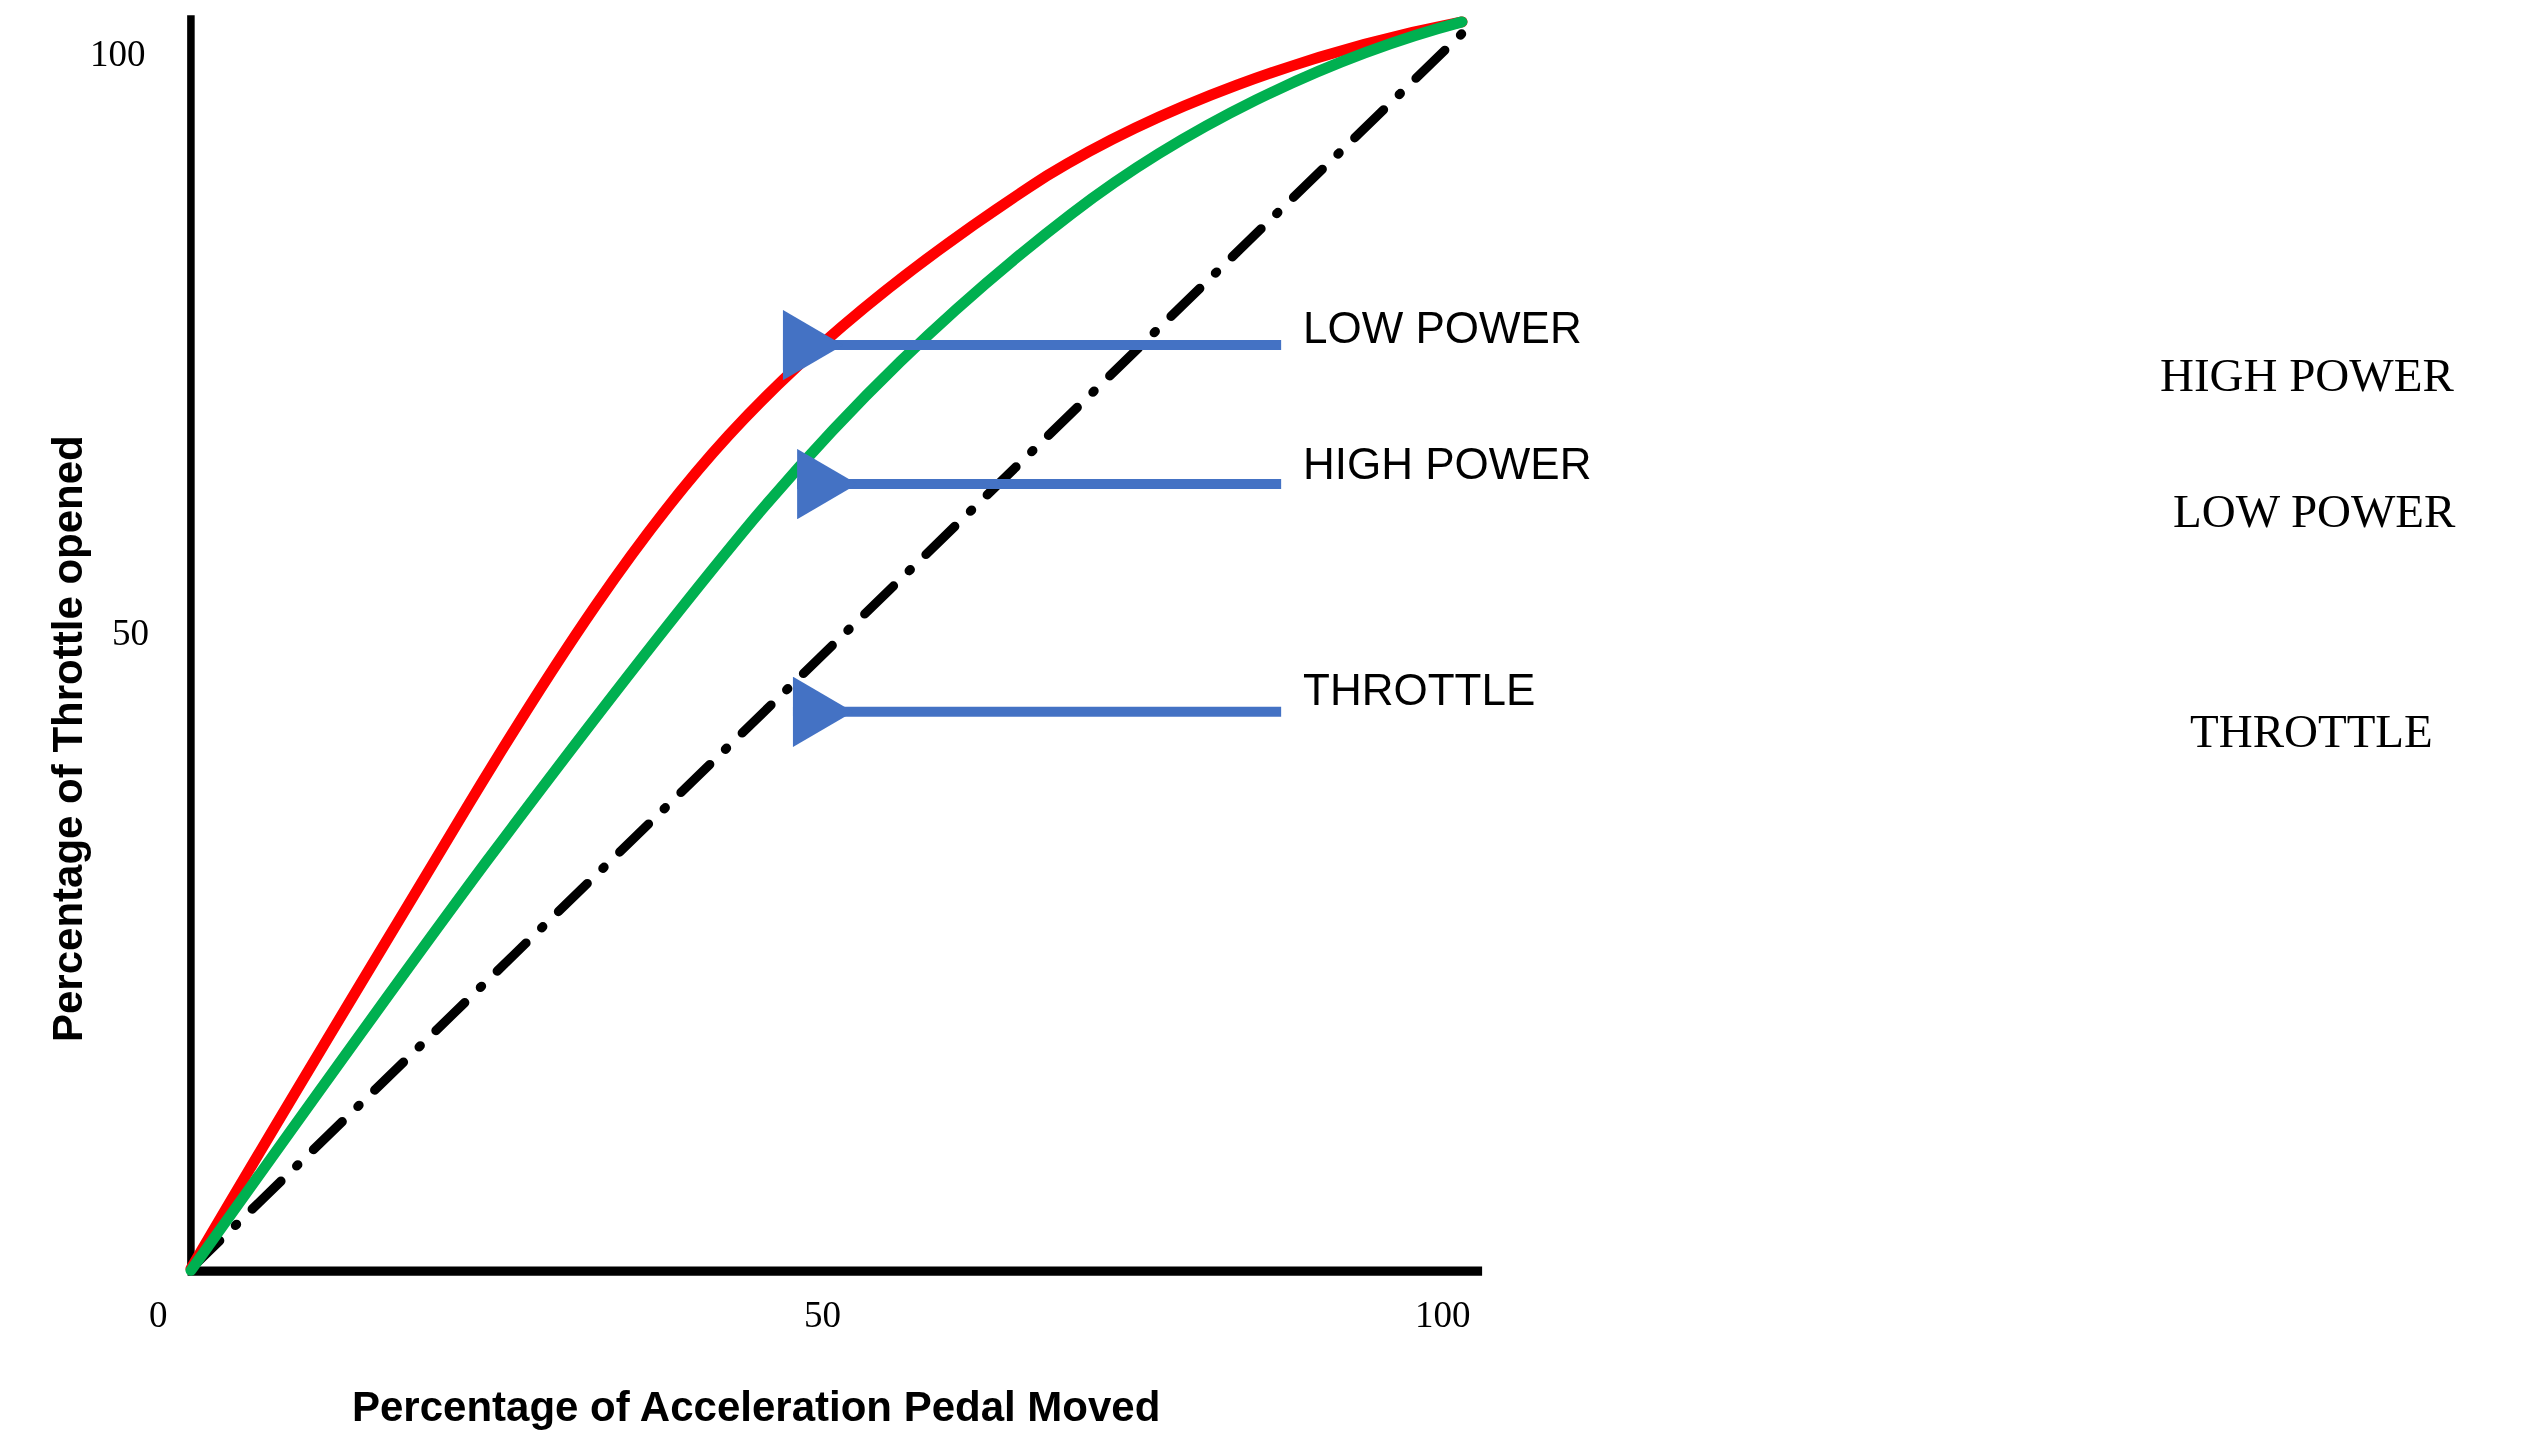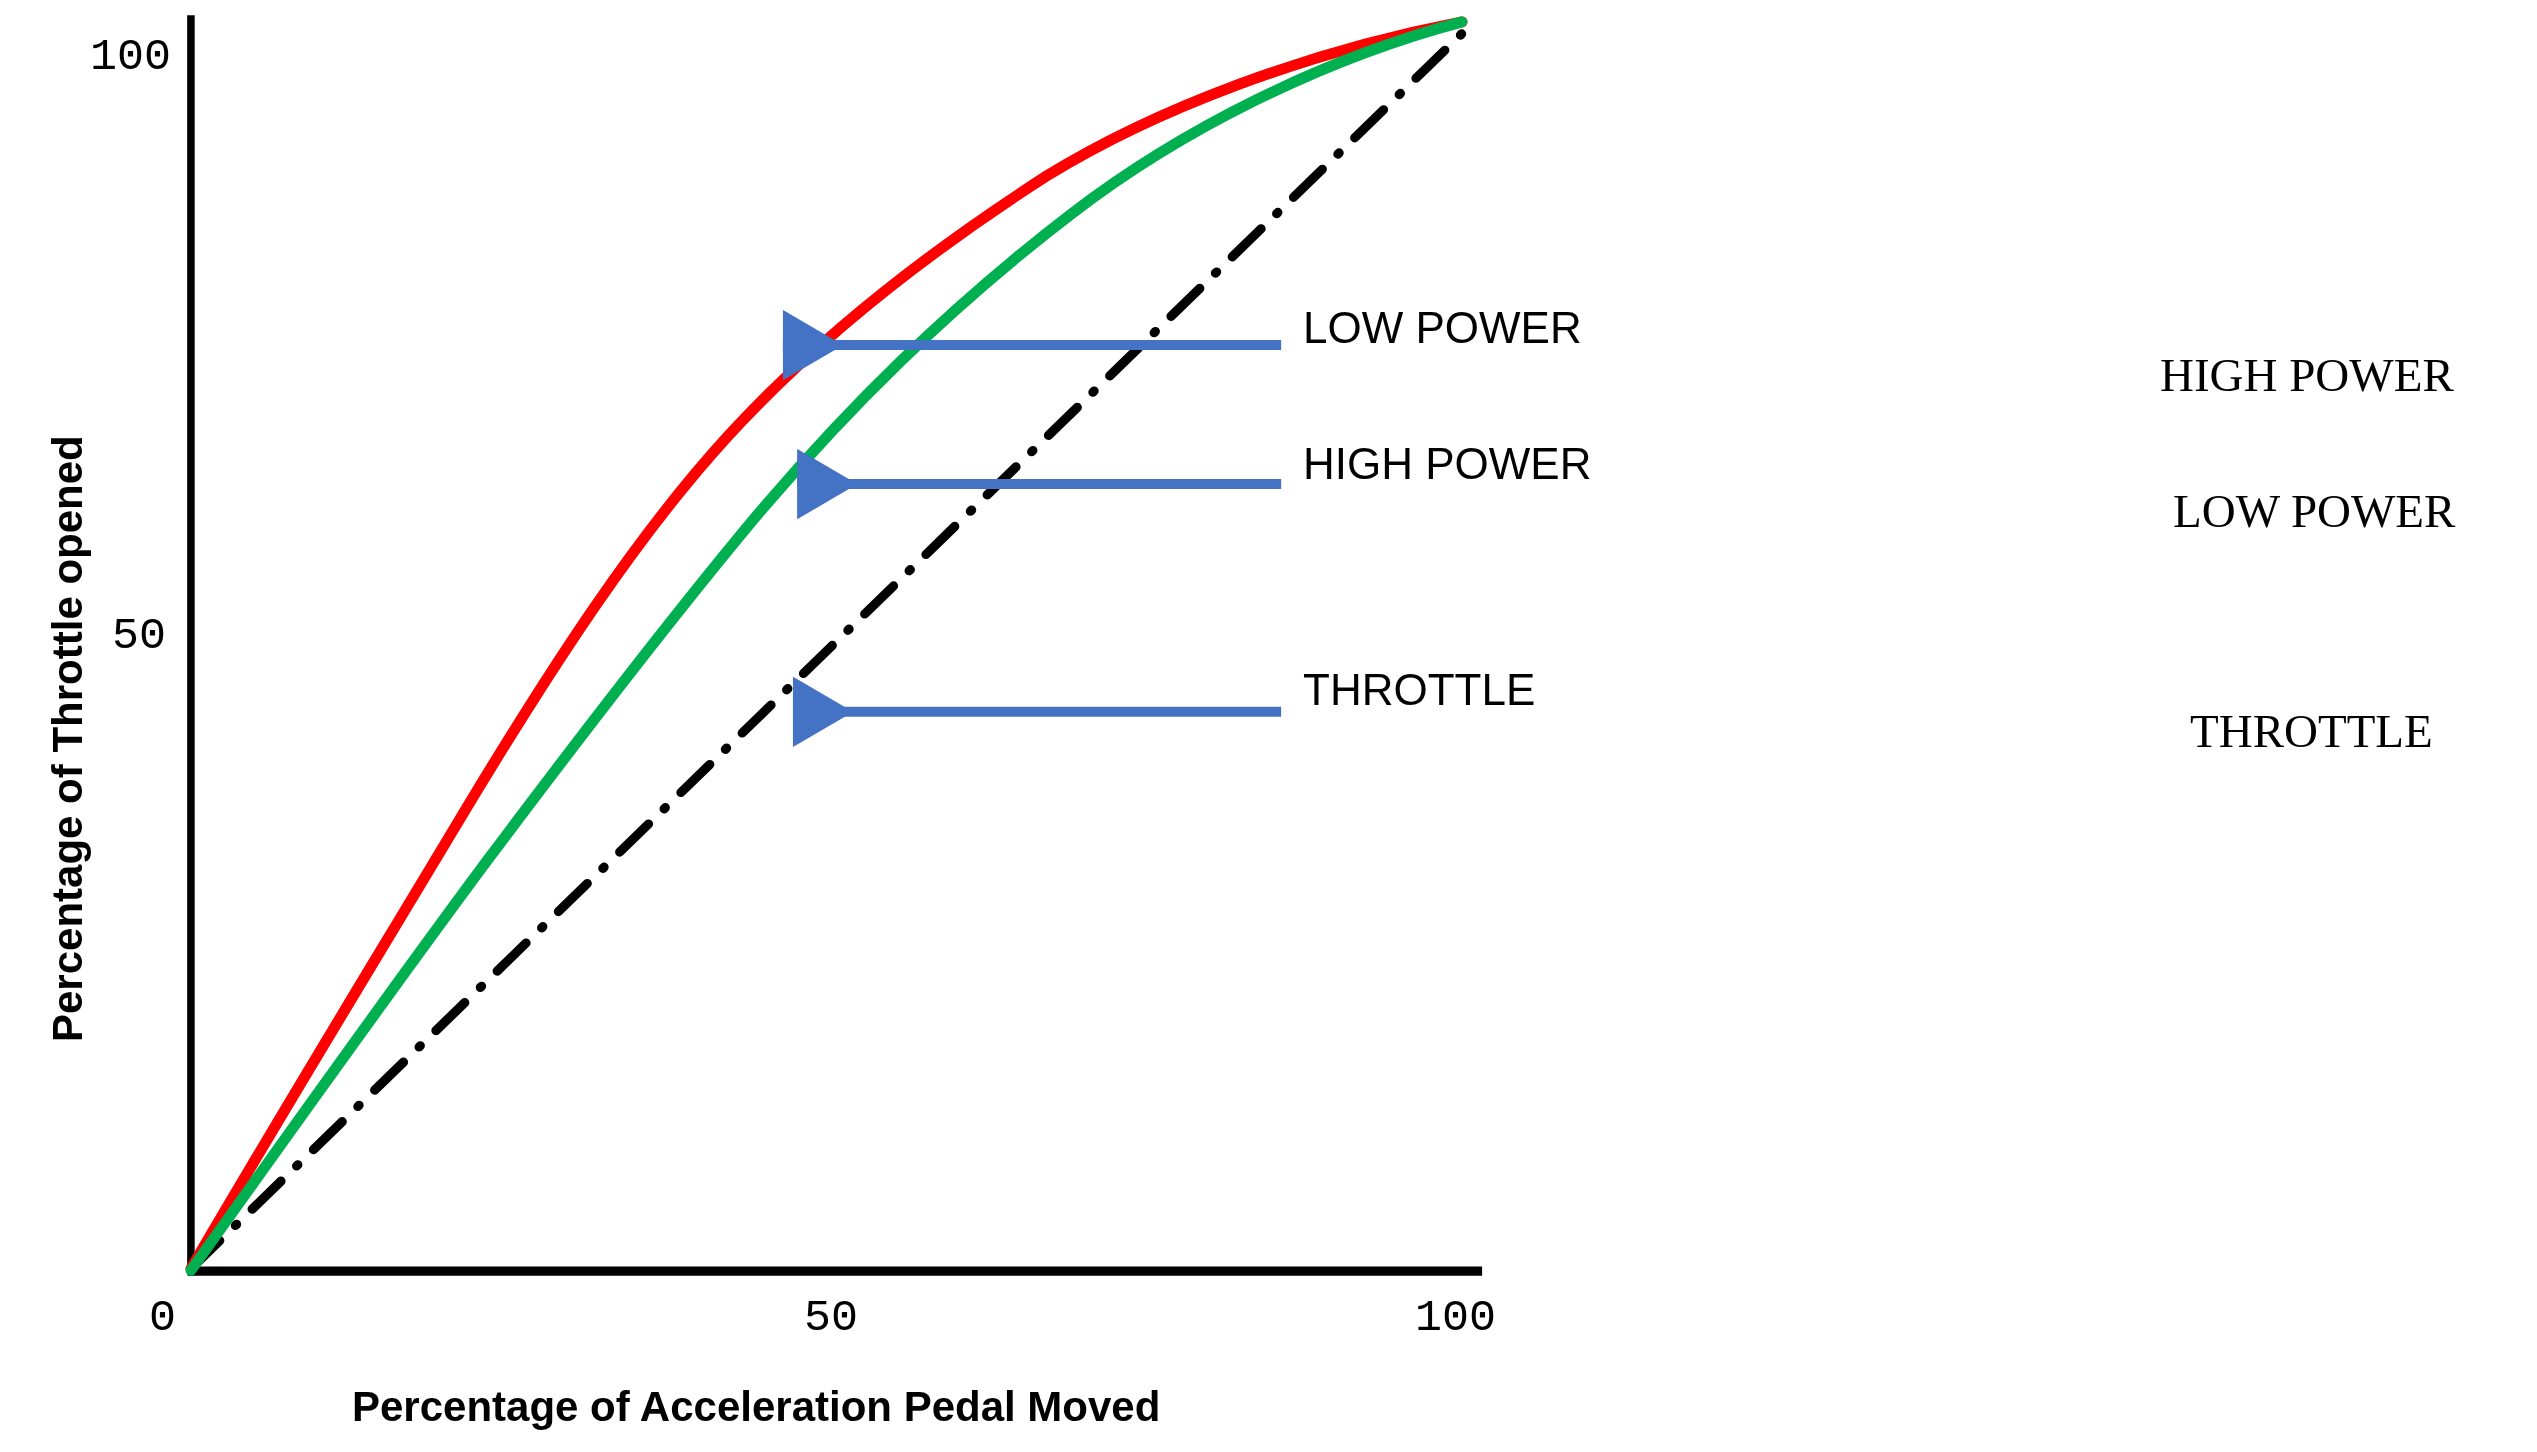--- a/index.html
+++ b/index.html
@@ -20,22 +20,22 @@
   }
   #chart-svg {
     position: absolute;
     left: 0;
     top: 0;
     width: 2538px;
     height: 1453px;
   }
   .tick-label {
     position: absolute;
-    font-family: Liberation Mono, monospace;
-    font-size: 45px;
+    font-family: Liberation Serif, serif;
+    font-size: 37px;
     font-weight: 400;
     color: #000000;
     white-space: nowrap;
     line-height: 1;
   }
   .axis-title {
     position: absolute;
     font-family: "Liberation Sans", sans-serif;
     font-size: 42px;
     font-weight: bold;

